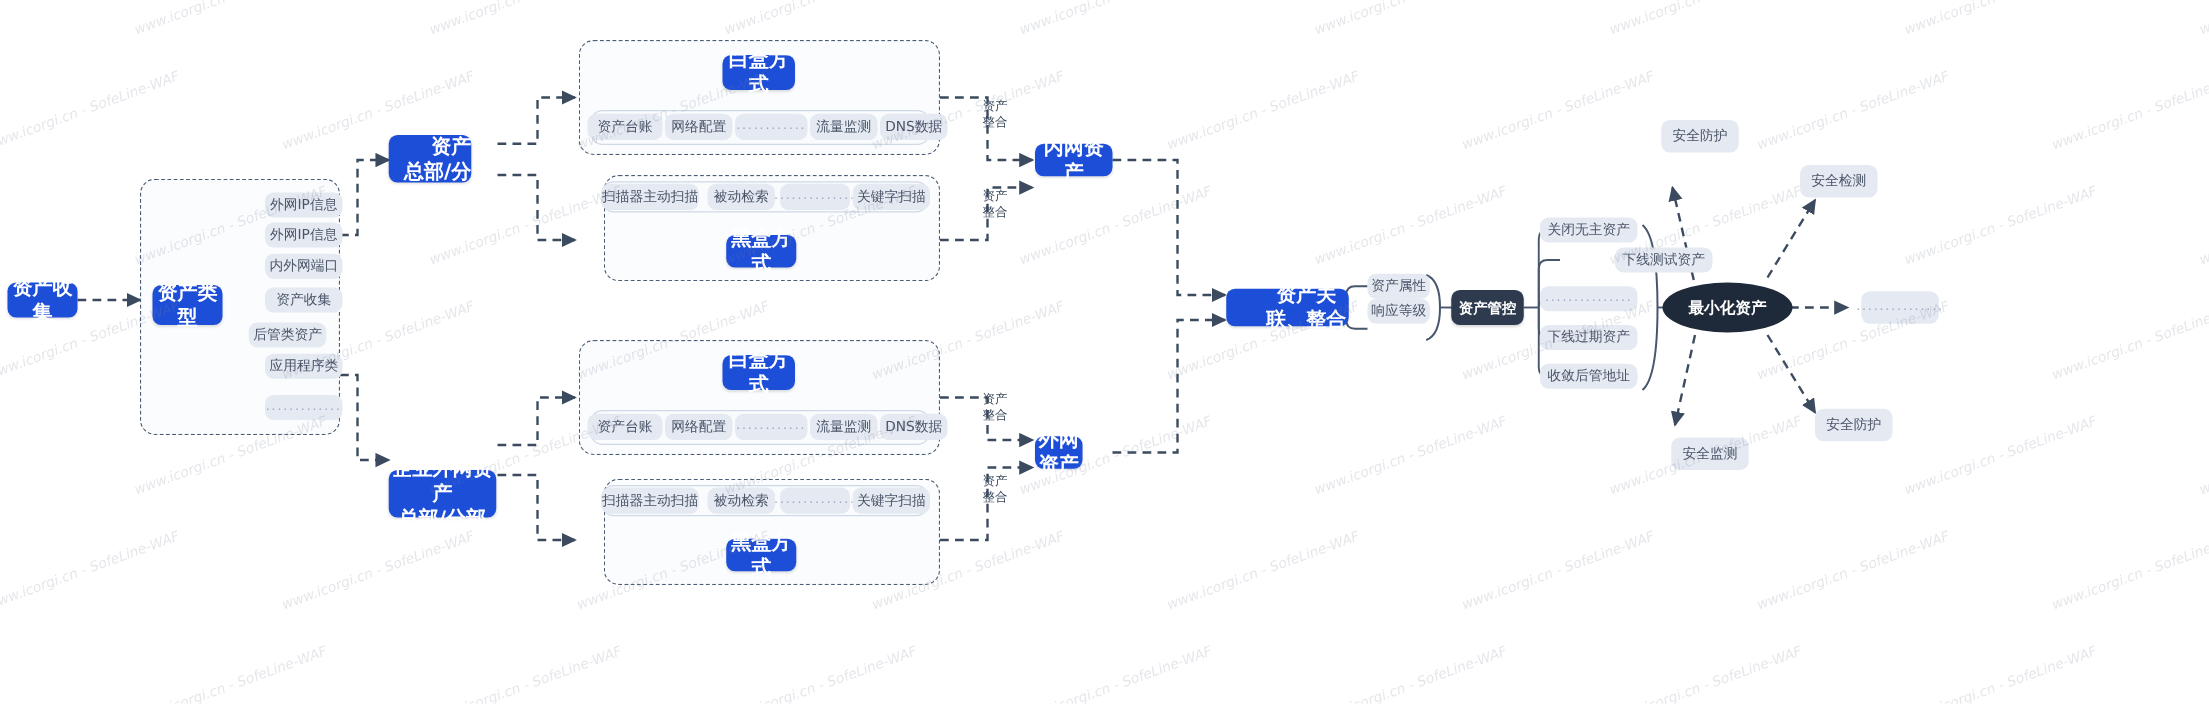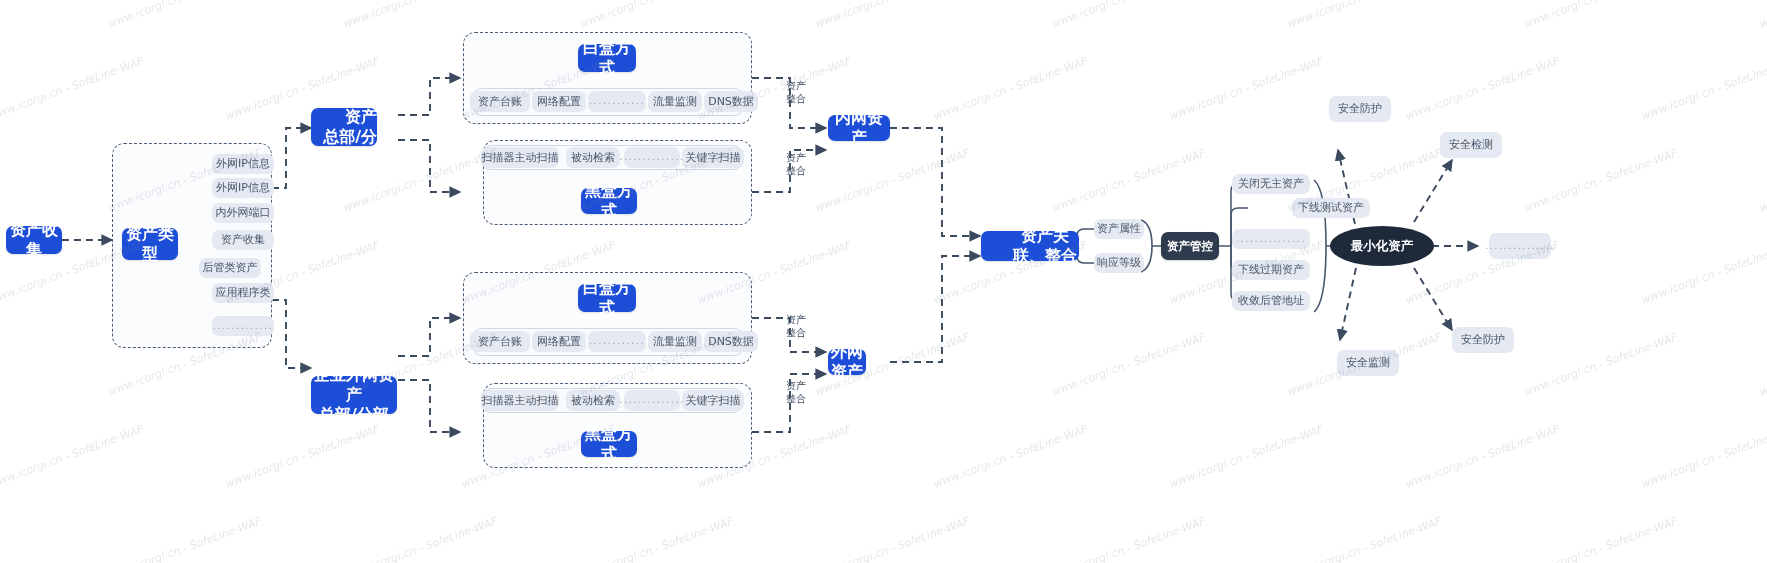--- a/index.html
+++ b/index.html
@@ -213,21 +213,21 @@
 整合</div>
   <div class="node" style="left:786px;top:380px;width:34px;height:30px;color:#3b4a5e;font-size:10px;
               justify-content:flex-start;align-items:flex-start;">资产
 整合</div>
 
   <div class="node n-teal" style="left:828px;top:115px;width:62px;height:26px;">内网资产</div>
   <div class="node n-teal" style="left:828px;top:349px;width:38px;height:26px;">外网资产</div>
 
   <div class="node n-teal" style="left:981px;top:231px;width:98px;height:30px;padding-left:30px;">资产关联、整合</div>
   <div class="node n-leaf" style="left:1094px;top:219px;width:50px;height:20px;">资产属性</div>
-  <div class="node n-leaf" style="left:1094px;top:253px;width:50px;height:20px;">响应等级</div>
+  <div class="node n-leaf" style="left:1094px;top:239px;width:50px;height:20px;">响应等级</div>
 
   <div class="node n-dark" style="left:1161px;top:232px;width:58px;height:28px;">资产管控</div>
 
   <div class="node n-leaf" style="left:1232px;top:174px;width:78px;height:20px;">关闭无主资产</div>
   <div class="node n-leaf" style="left:1292px;top:198px;width:78px;height:20px;">下线测试资产</div>
   <div class="node n-leaf dots" style="left:1232px;top:229px;width:78px;height:20px;">...............</div>
   <div class="node n-leaf" style="left:1232px;top:260px;width:78px;height:20px;">下线过期资产</div>
   <div class="node n-leaf" style="left:1232px;top:291px;width:78px;height:20px;">收敛后管地址</div>
 
   <div class="node n-ellipse" style="left:1330px;top:226px;width:104px;height:40px;">最小化资产</div>

